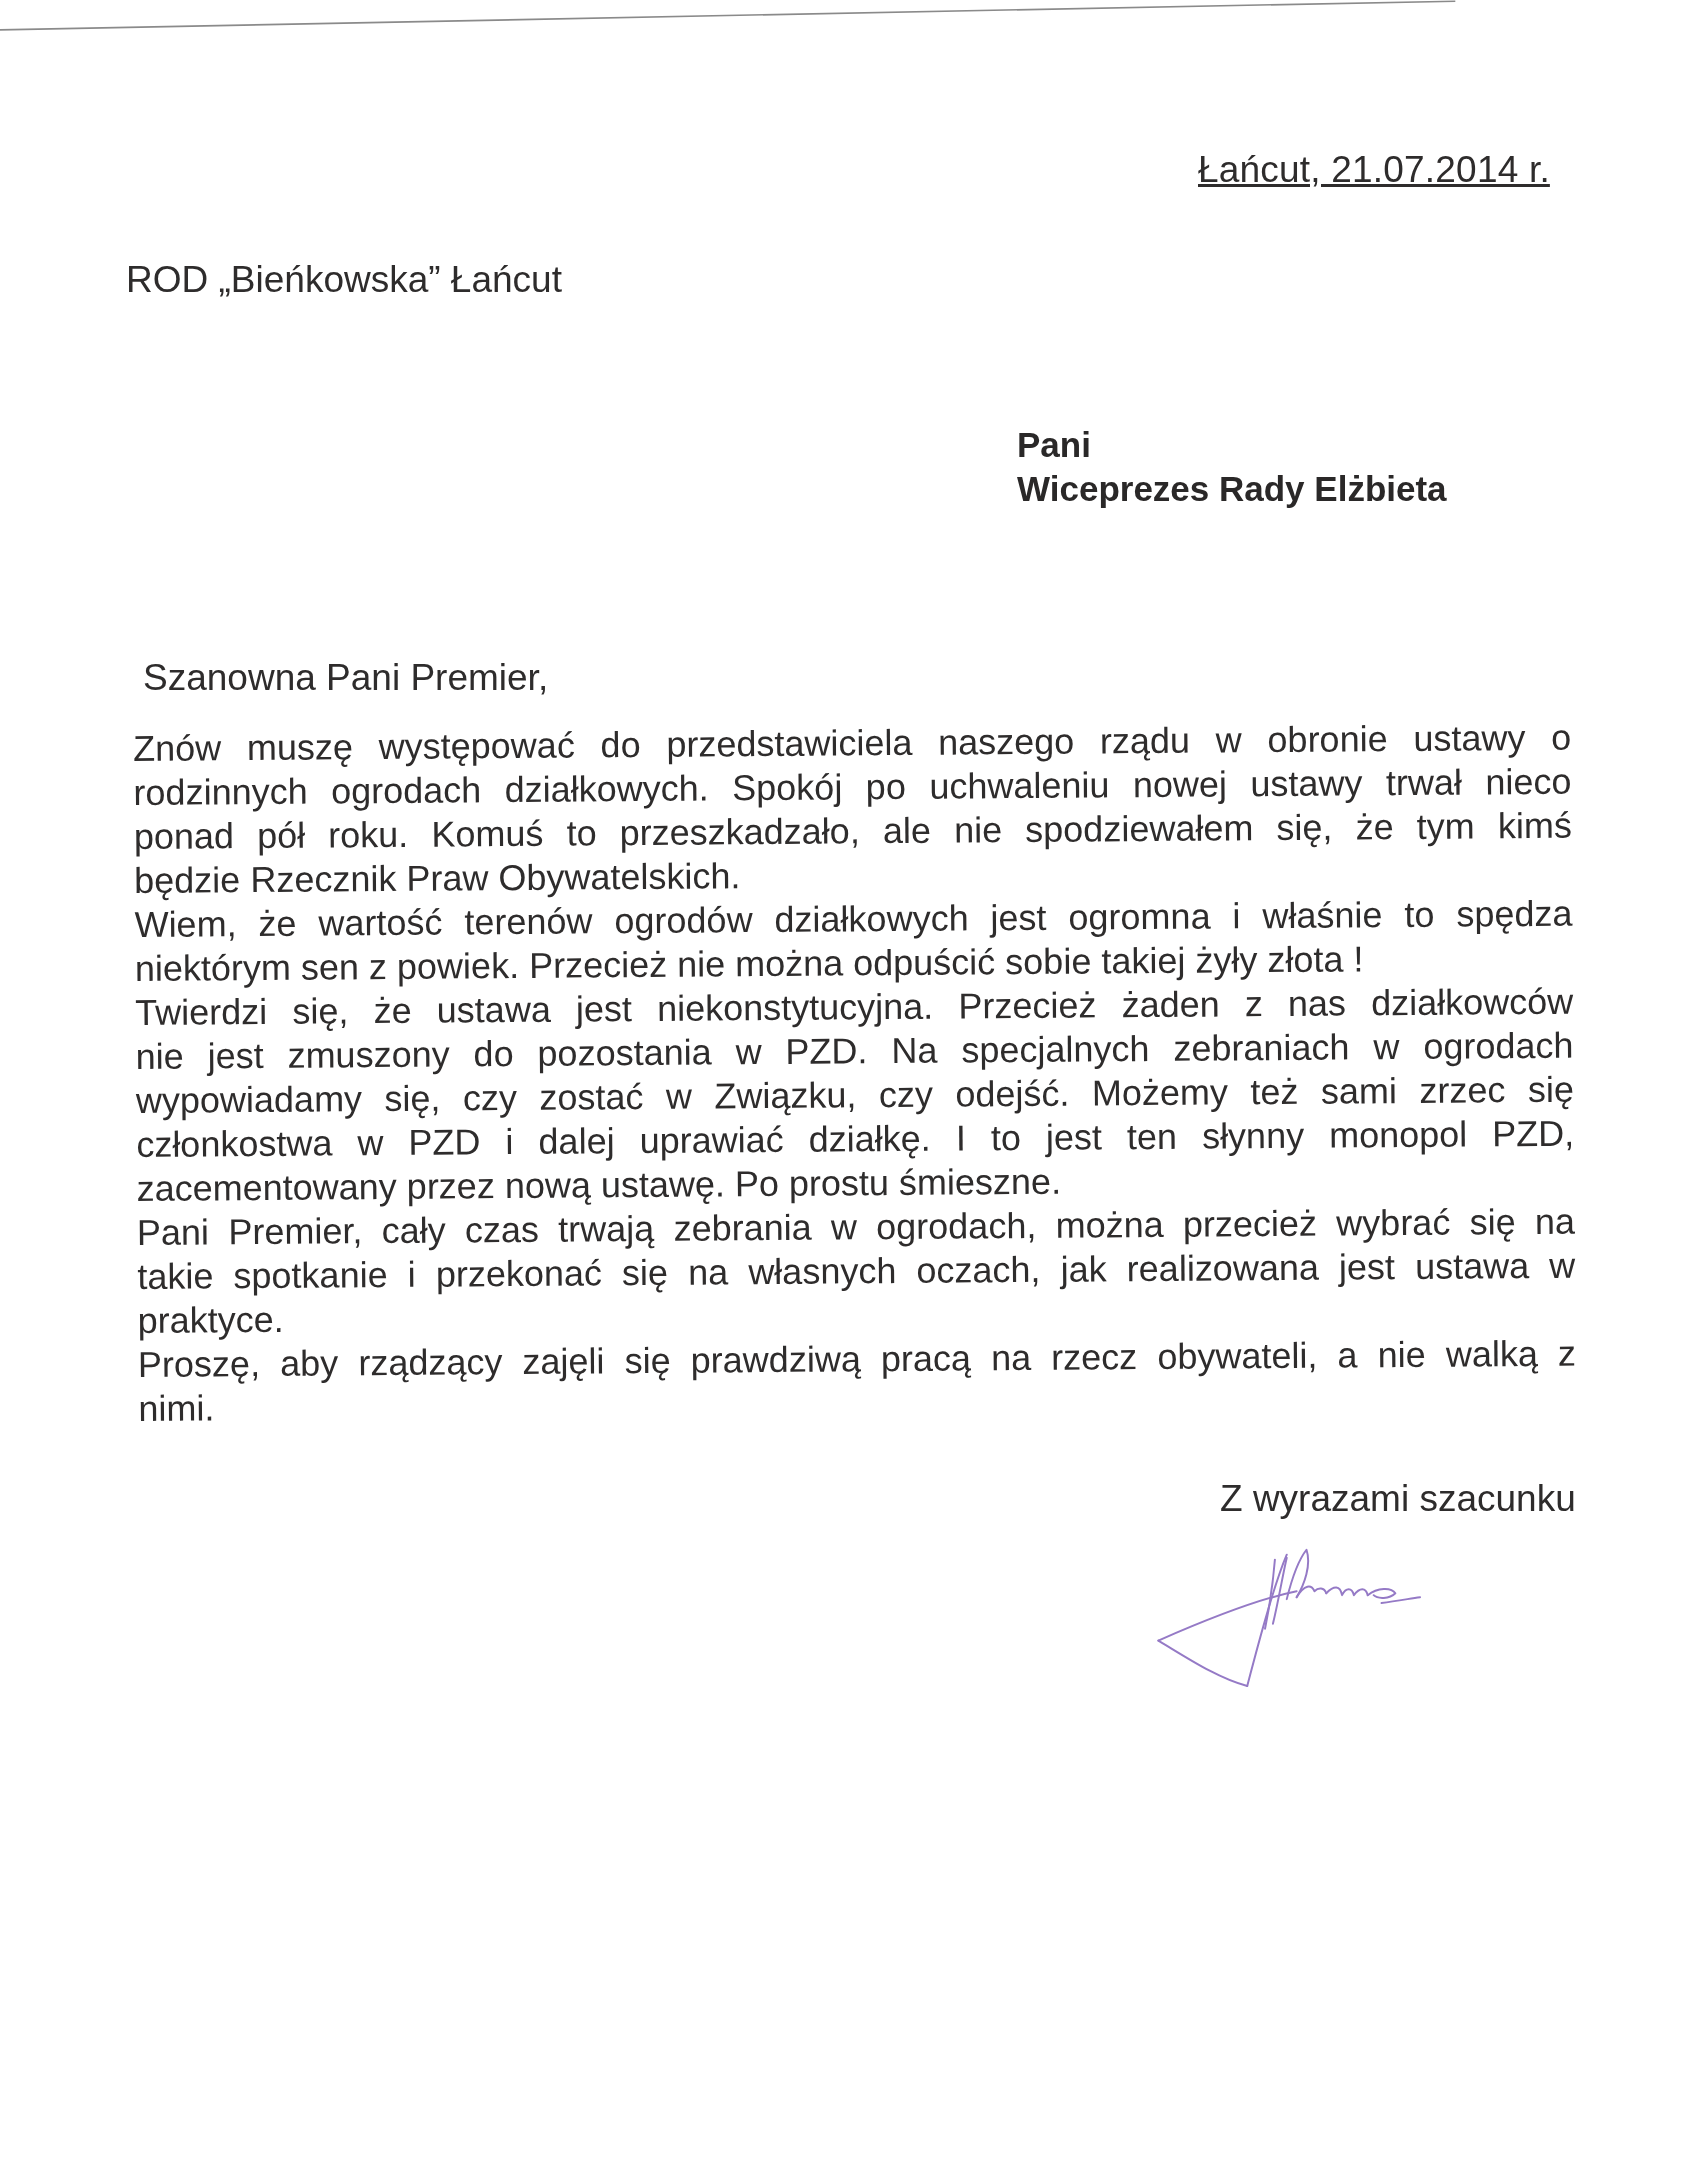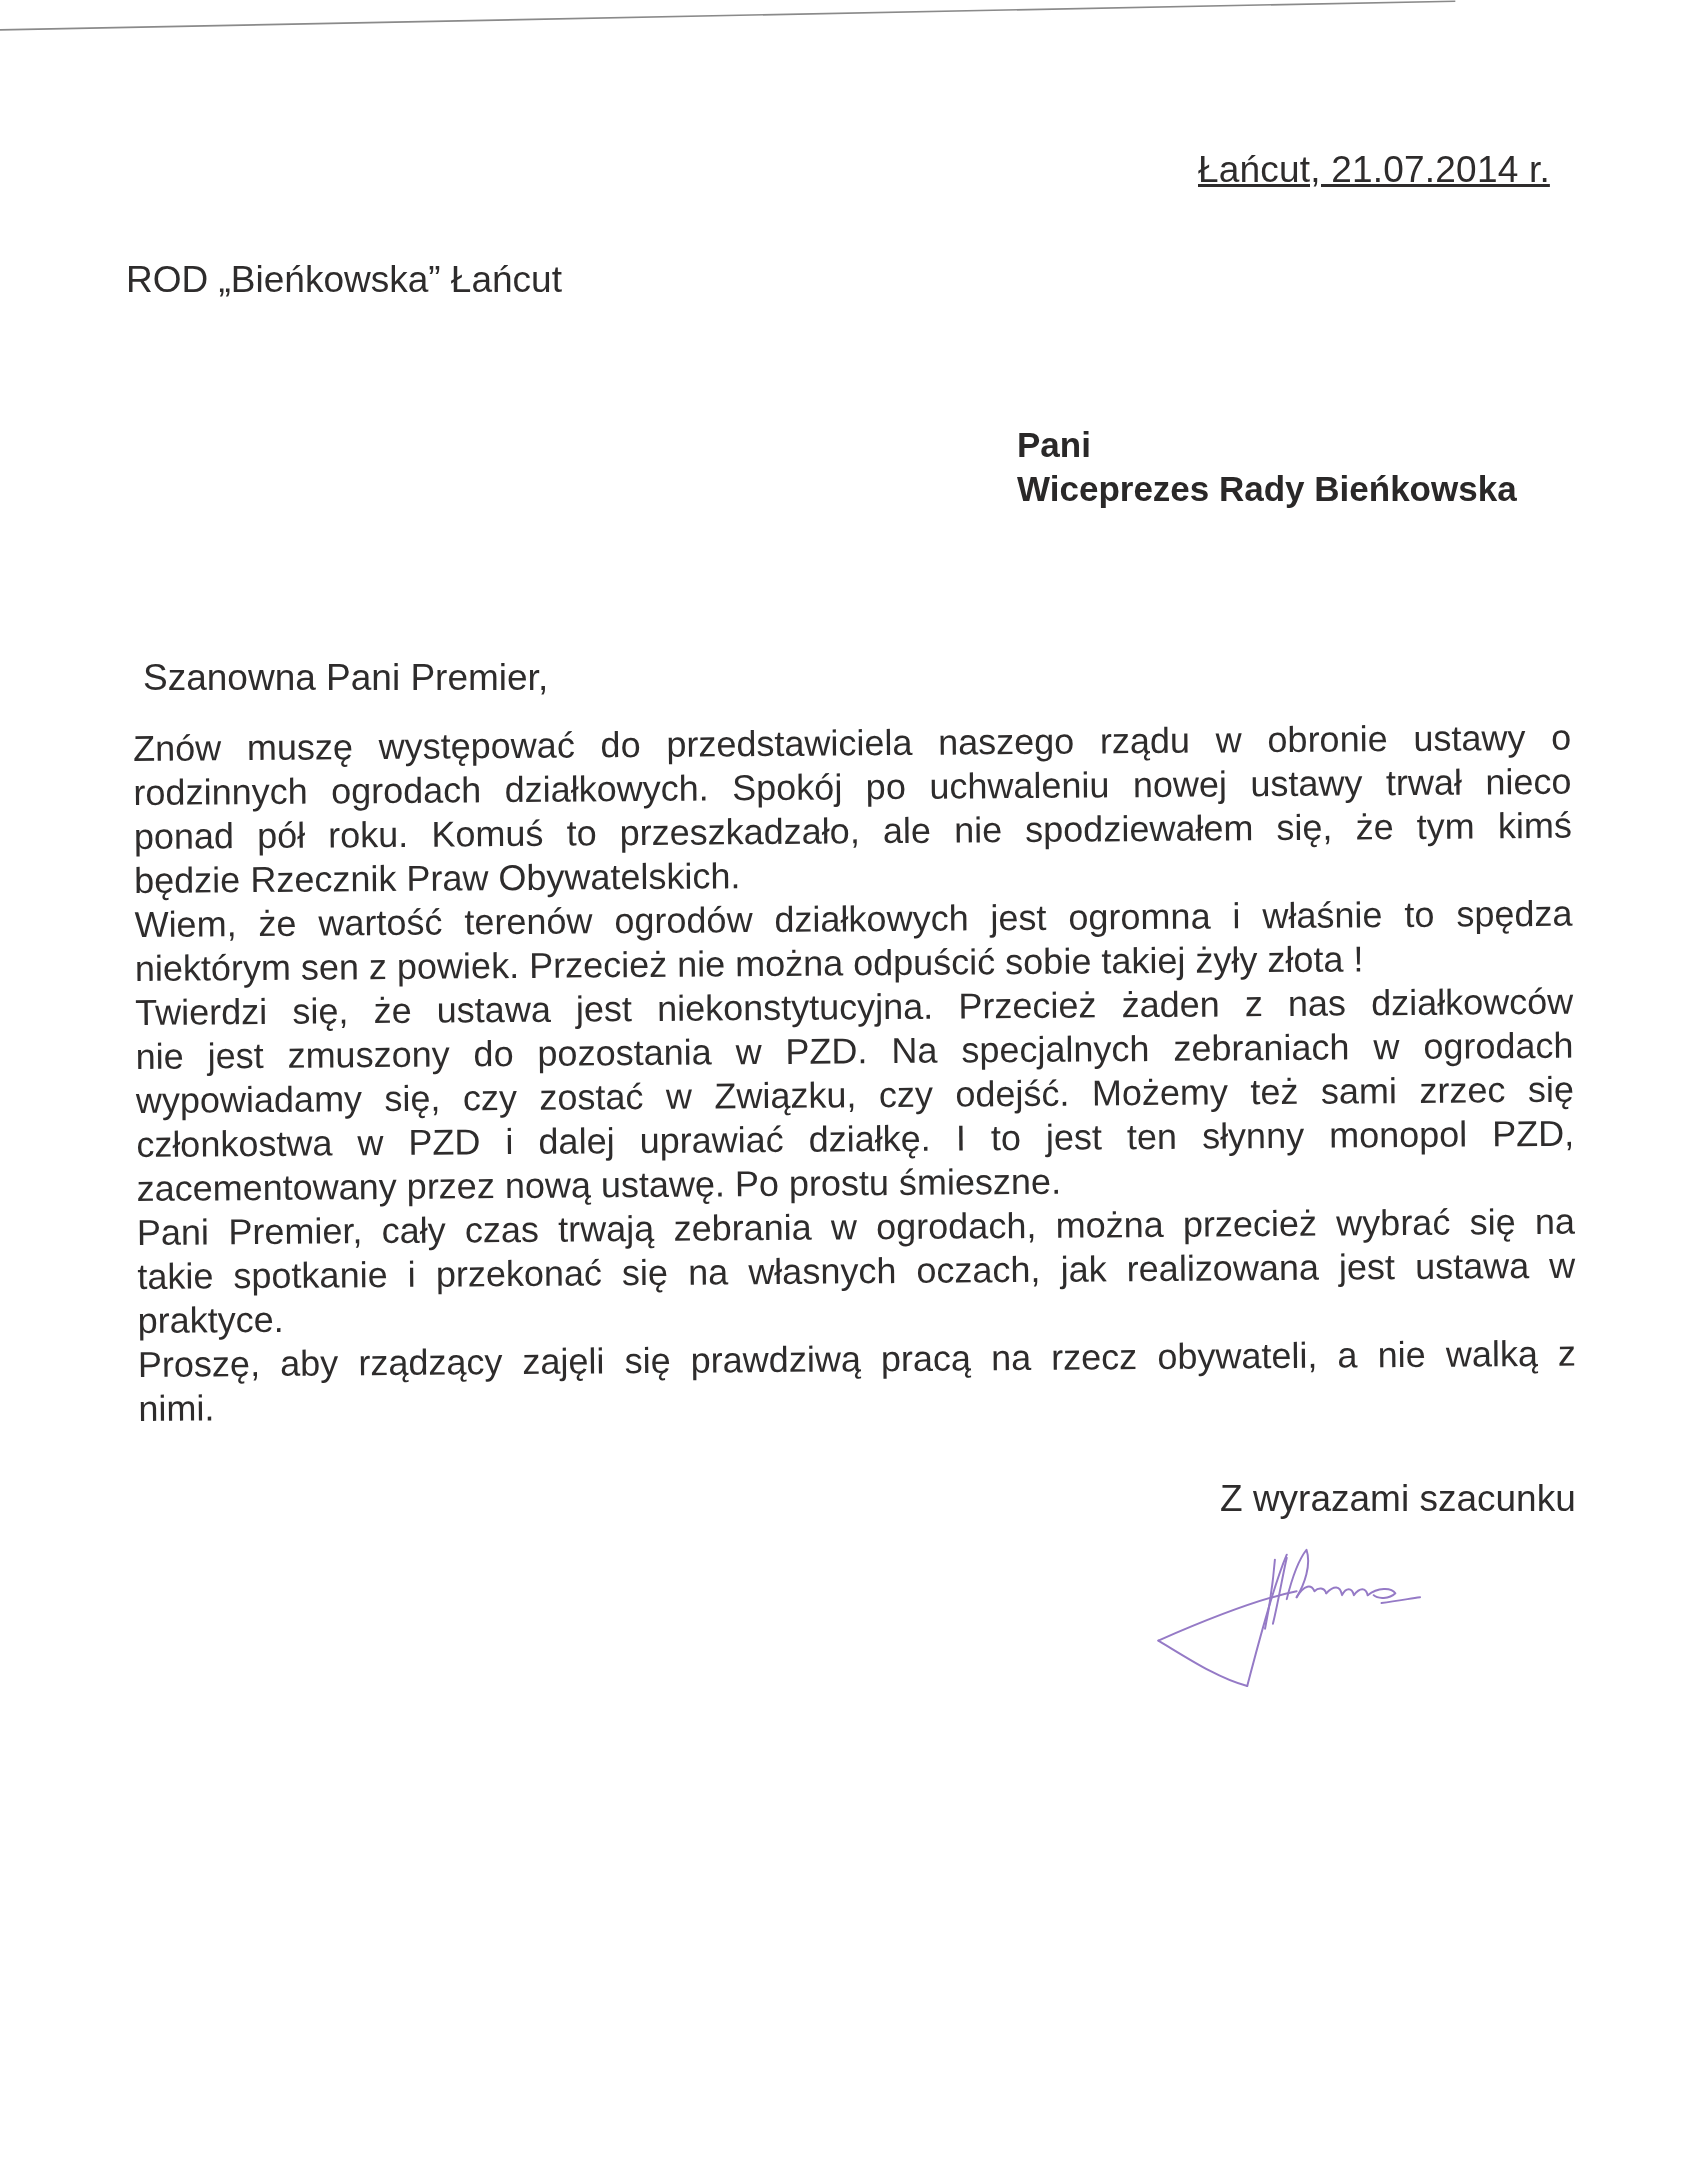--- a/index.html
+++ b/index.html
@@ -51,21 +51,21 @@
 </svg>
 
 <div class="date">Łańcut, 21.07.2014 r.</div>
 
 <div class="sender">
   <div>ROD „Bieńkowska” Łańcut</div>
 </div>
 
 <div class="recipient">
   <div>Pani</div>
-  <div>Wiceprezes Rady Bieńkowska</div>
+  <div>Wiceprezes Rady Elżbieta</div>
 </div>
 
 <div class="salutation">Szanowna Pani Premier,</div>
 
 <div class="body-text">
   <span class="ln j">Znów muszę występować do przedstawiciela naszego rządu w obronie ustawy o</span>
   <span class="ln j">rodzinnych ogrodach działkowych. Spokój po uchwaleniu nowej ustawy trwał nieco</span>
   <span class="ln j">ponad pół roku. Komuś to przeszkadzało, ale nie spodziewałem się, że tym kimś</span>
   <span class="ln">będzie Rzecznik Praw Obywatelskich.</span>
   <span class="ln j">Wiem, że wartość terenów ogrodów działkowych jest ogromna i właśnie to spędza</span>

